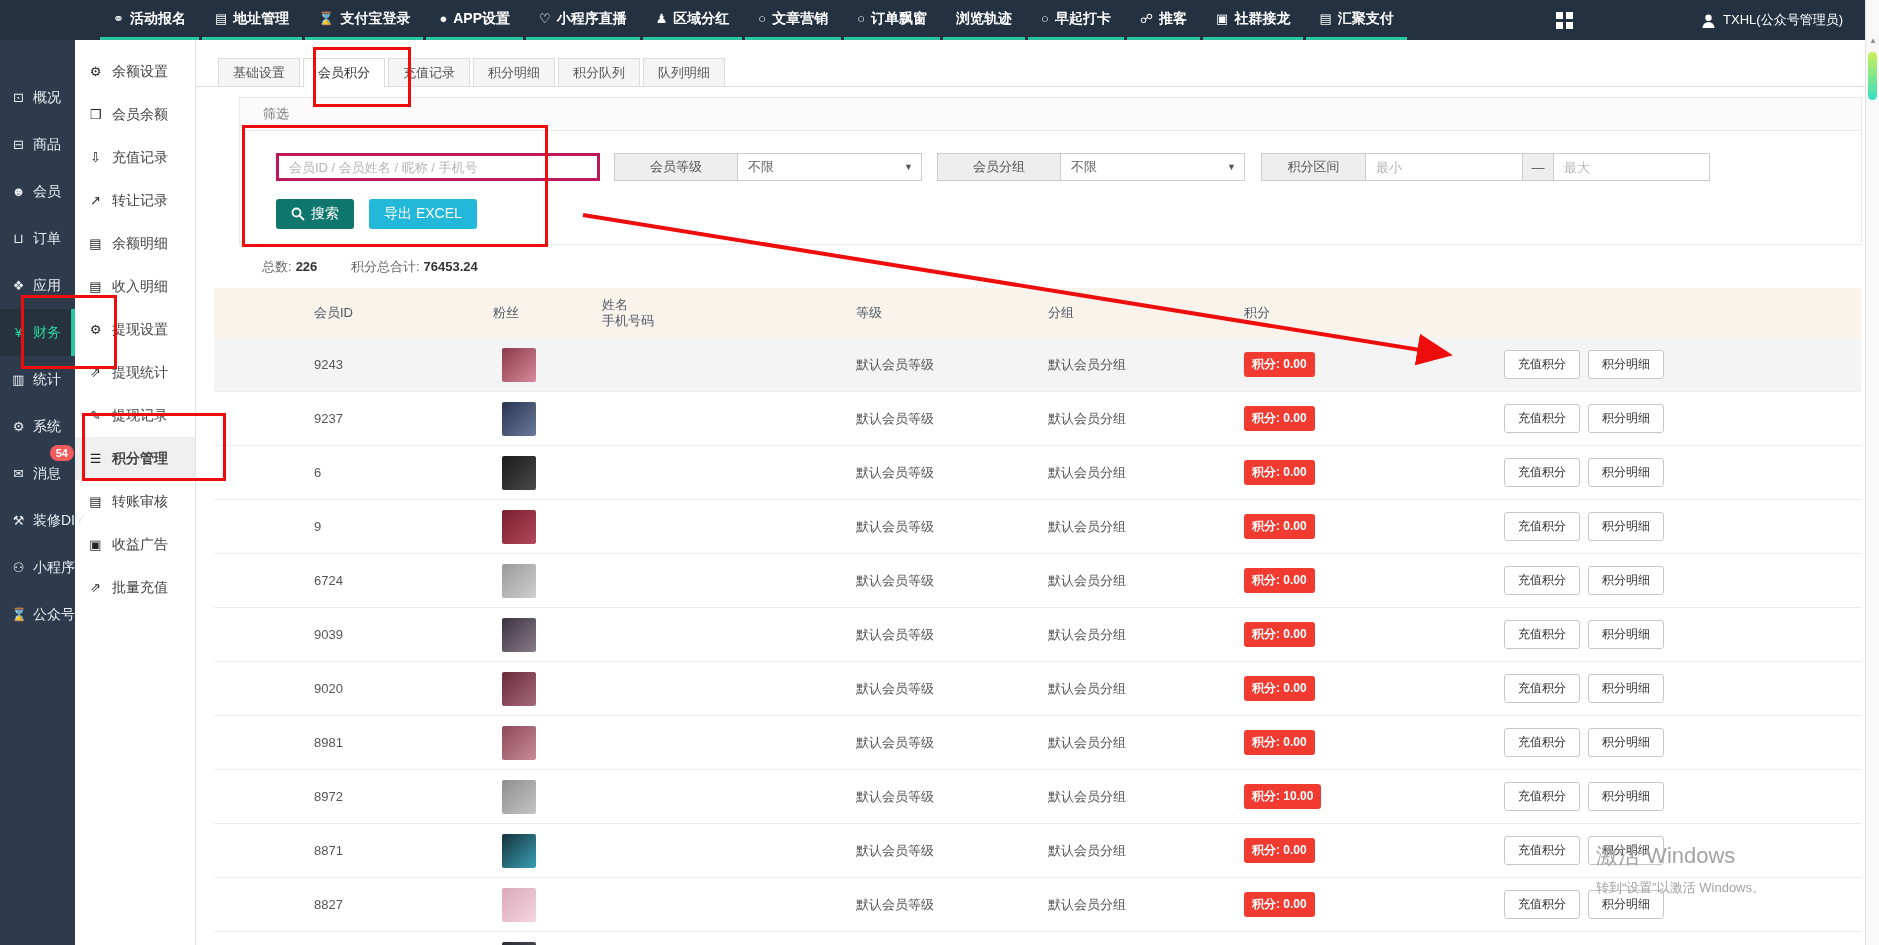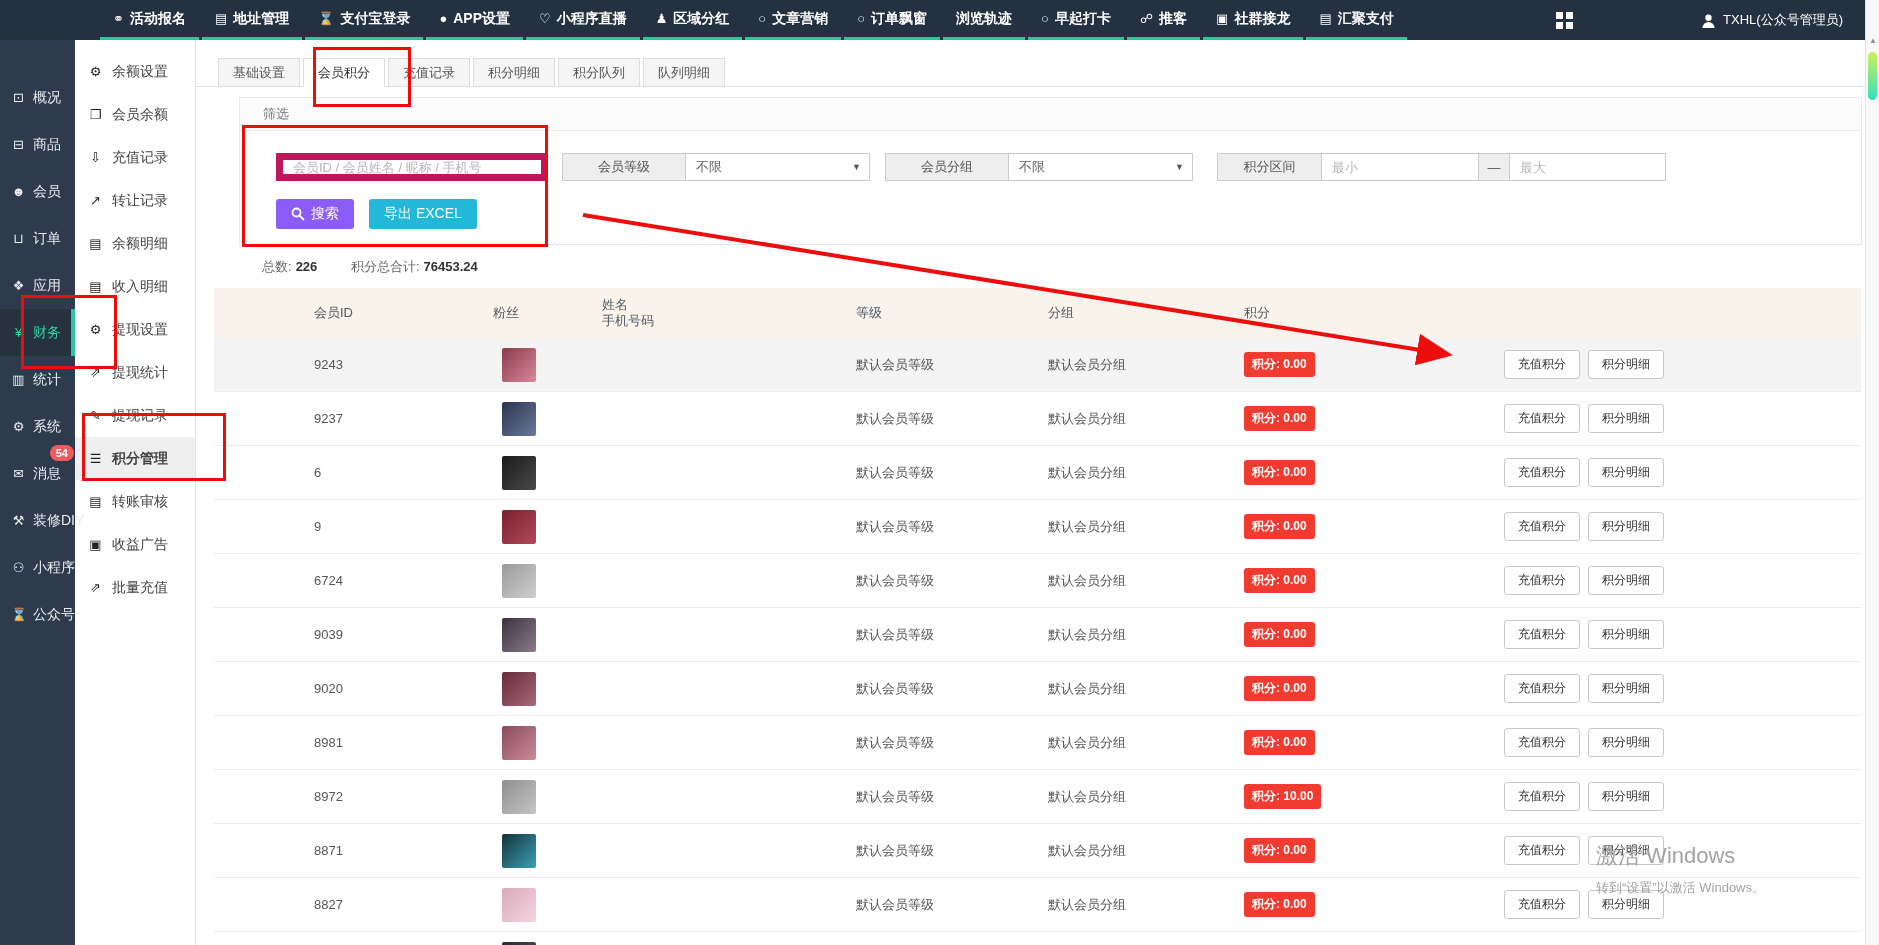--- a/index.html
+++ b/index.html
@@ -40,38 +40,38 @@
   .tab { height:29px; line-height:27px; padding:0 14px; font-size:13px; color:#555;
     background:#f5f5f5; border:1px solid #ddd; margin-right:3px; margin-bottom:-1px; cursor:pointer; }
   .tab.active { background:#fff; border-bottom-color:#fff; color:#333; }
 
   
   .panel { margin:10px 17px 0 43px; border:1px solid #e7eaec; }
   .panel-head { height:33px; line-height:32px; padding-left:23px; font-size:13px; color:#777;
     border-bottom:1px solid #e7eaec; background:#fbfbfb; }
   .panel-body { padding:22px 0 15px; }
   .filter-row { display:flex; align-items:flex-start; }
-  .search-input { margin-left:36px; width:272px; height:28px; border:7px solid #be185d;
+  .search-input { margin-left:36px; width:324px; height:28px; border:3px solid #be185d;
     padding:0 10px; font-size:13px; color:#0f172a; outline:none; }
   .search-input::placeholder { color:#b5b5b5; }
   .igroup { display:flex; height:28px; }
   .iaddon { background:#eee; border:1px solid #ccc; border-right:none; font-size:13px; color:#555;
     display:flex; align-items:center; justify-content:center; flex:none; }
   .iselect { border:1px solid #ccc; background:#fff; position:relative; display:flex;
     align-items:center; padding:0 22px 0 10px; font-size:13px; color:#666; cursor:pointer; flex:none; }
   .iselect .car { position:absolute; right:8px; font-size:9px; color:#555; }
   .iinput { border:1px solid #ccc; padding:8px 10px; font-size:13px; color:#333; outline:none; flex:none; }
   .iinput::placeholder { color:#b5b5b5; }
   .idash { width:30px; background:#eee; border-top:1px solid #ccc; border-bottom:1px solid #ccc;
     display:flex; align-items:center; justify-content:center; color:#555; font-size:13px; flex:none; }
   .btn-row { margin:18px 0 0 36px; display:flex; gap:15px; }
   .btn { height:30px; border:none; border-radius:3px; color:#fff; font-size:14px;
     display:flex; align-items:center; gap:6px; padding:0 15px; cursor:pointer;
     font-family:"Liberation Sans","DejaVu Sans",sans-serif; }
-  .btn-search { background:#8b5cf6; }
+  .btn-search { background:#0f766e; }
   .btn-export { background:#23b7d9; }
 
   
   .stats { margin:13px 0 0 66px; font-size:13px; color:#666; }
   .stats b { color:#333; margin-left:4px; font-weight:bold; }
   .stats .lbl2 { margin-left:30px; }
 
   
   .tbl { margin:12px 18px 0; }
   .grid7 { display:grid; grid-template-columns:265px 110px 250px 190px 190px 230px 1fr; align-items:center; }
@@ -331,21 +331,21 @@
               <span class="car">▼</span>
             </span>
           </div>
           <div class="igroup" style="margin-left:15px;">
             <span class="iaddon" style="width:123px;">会员分组</span>
             <span class="iselect" style="width:185px;">
               <span>不限</span>
               <span class="car">▼</span>
             </span>
           </div>
-          <div class="igroup" style="margin-left:24px;">
+          <div class="igroup" style="margin-left:16px;">
             <span class="iaddon" style="width:104px;">积分区间</span>
             <input class="iinput" style="width: 158px;" placeholder="最小">
             <span class="idash">—</span>
             <input class="iinput" style="width: 157px;" placeholder="最大">
           </div>
         </div>
         <div class="btn-row">
           <button class="btn btn-search">
             <svg width="14" height="14" viewBox="0 0 14 14">
               <circle cx="5.5" cy="5.5" r="4" fill="none" stroke="#fff" stroke-width="1.8"></circle>

